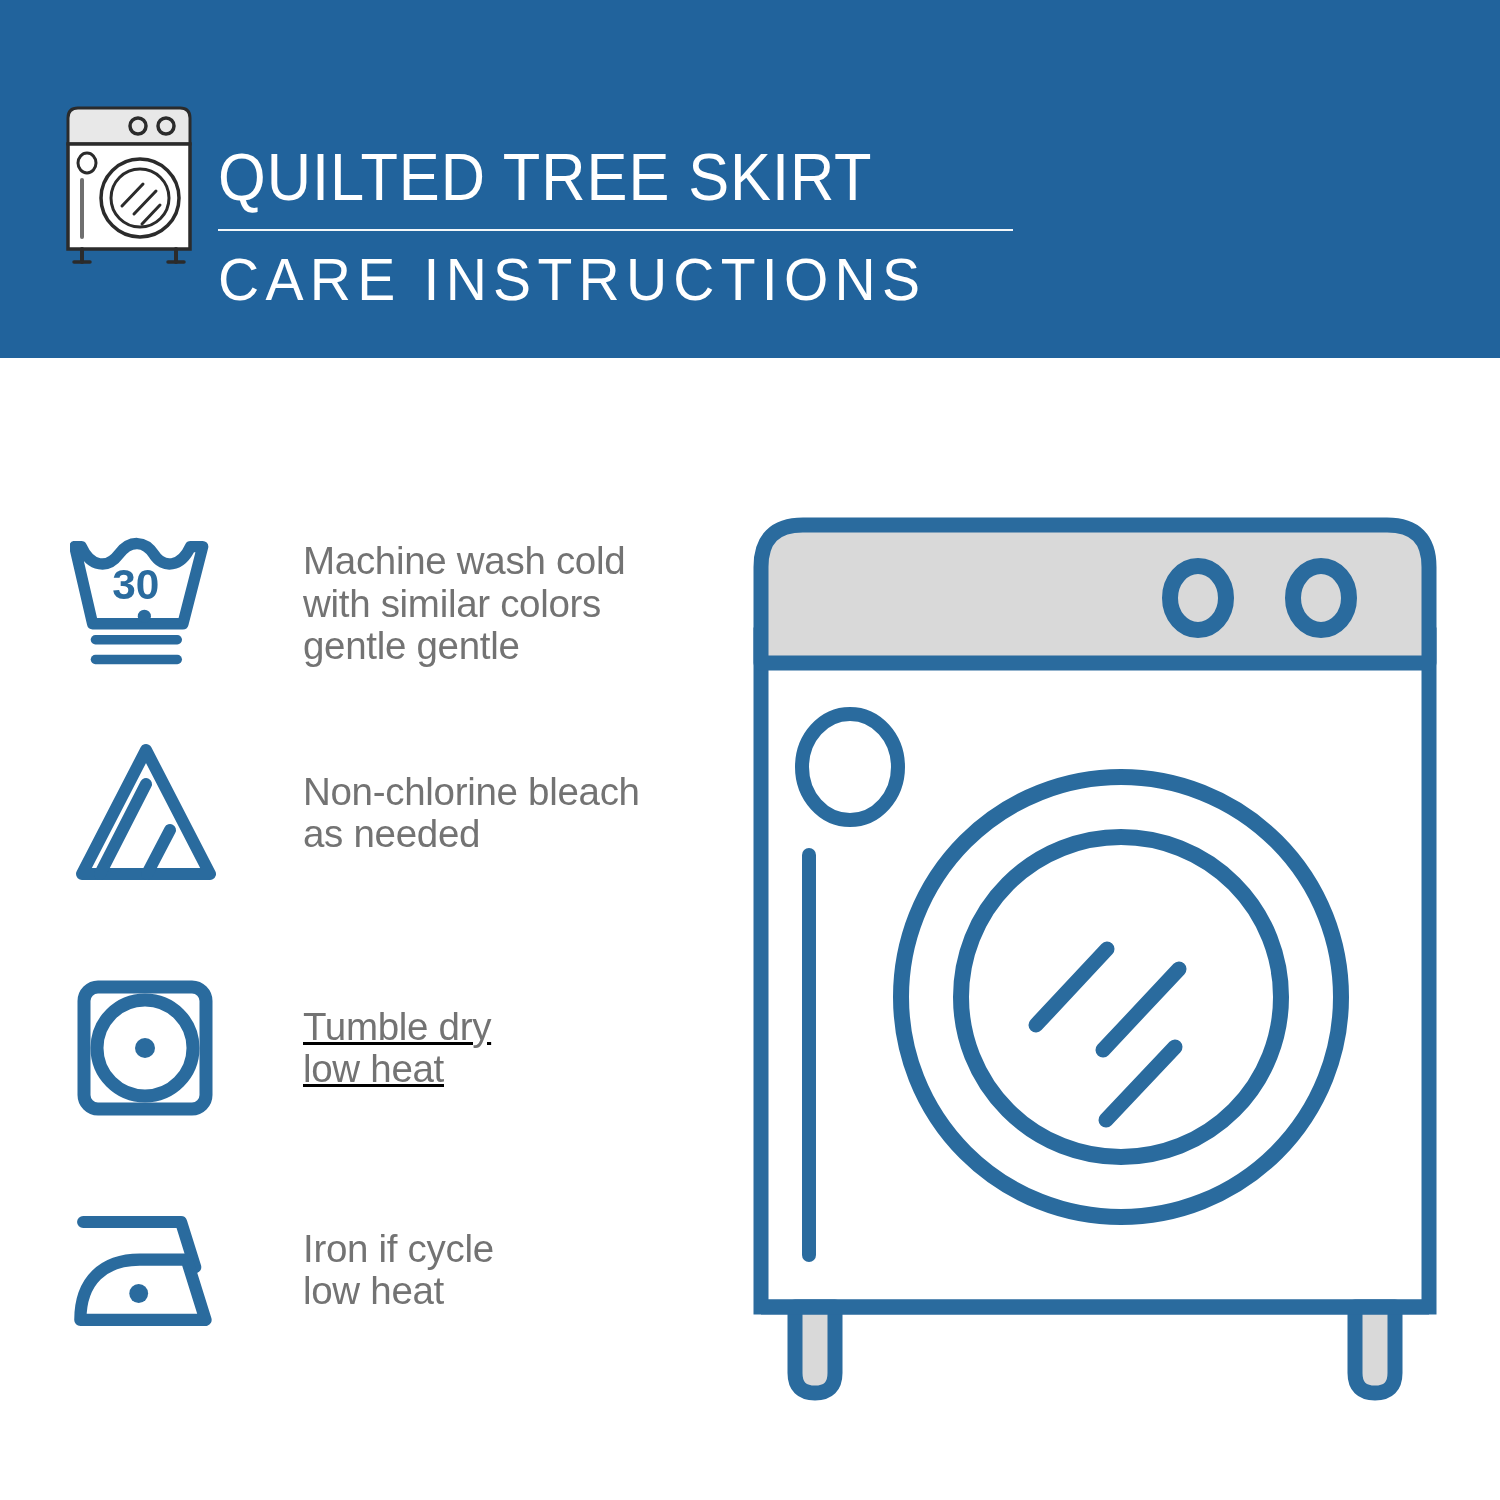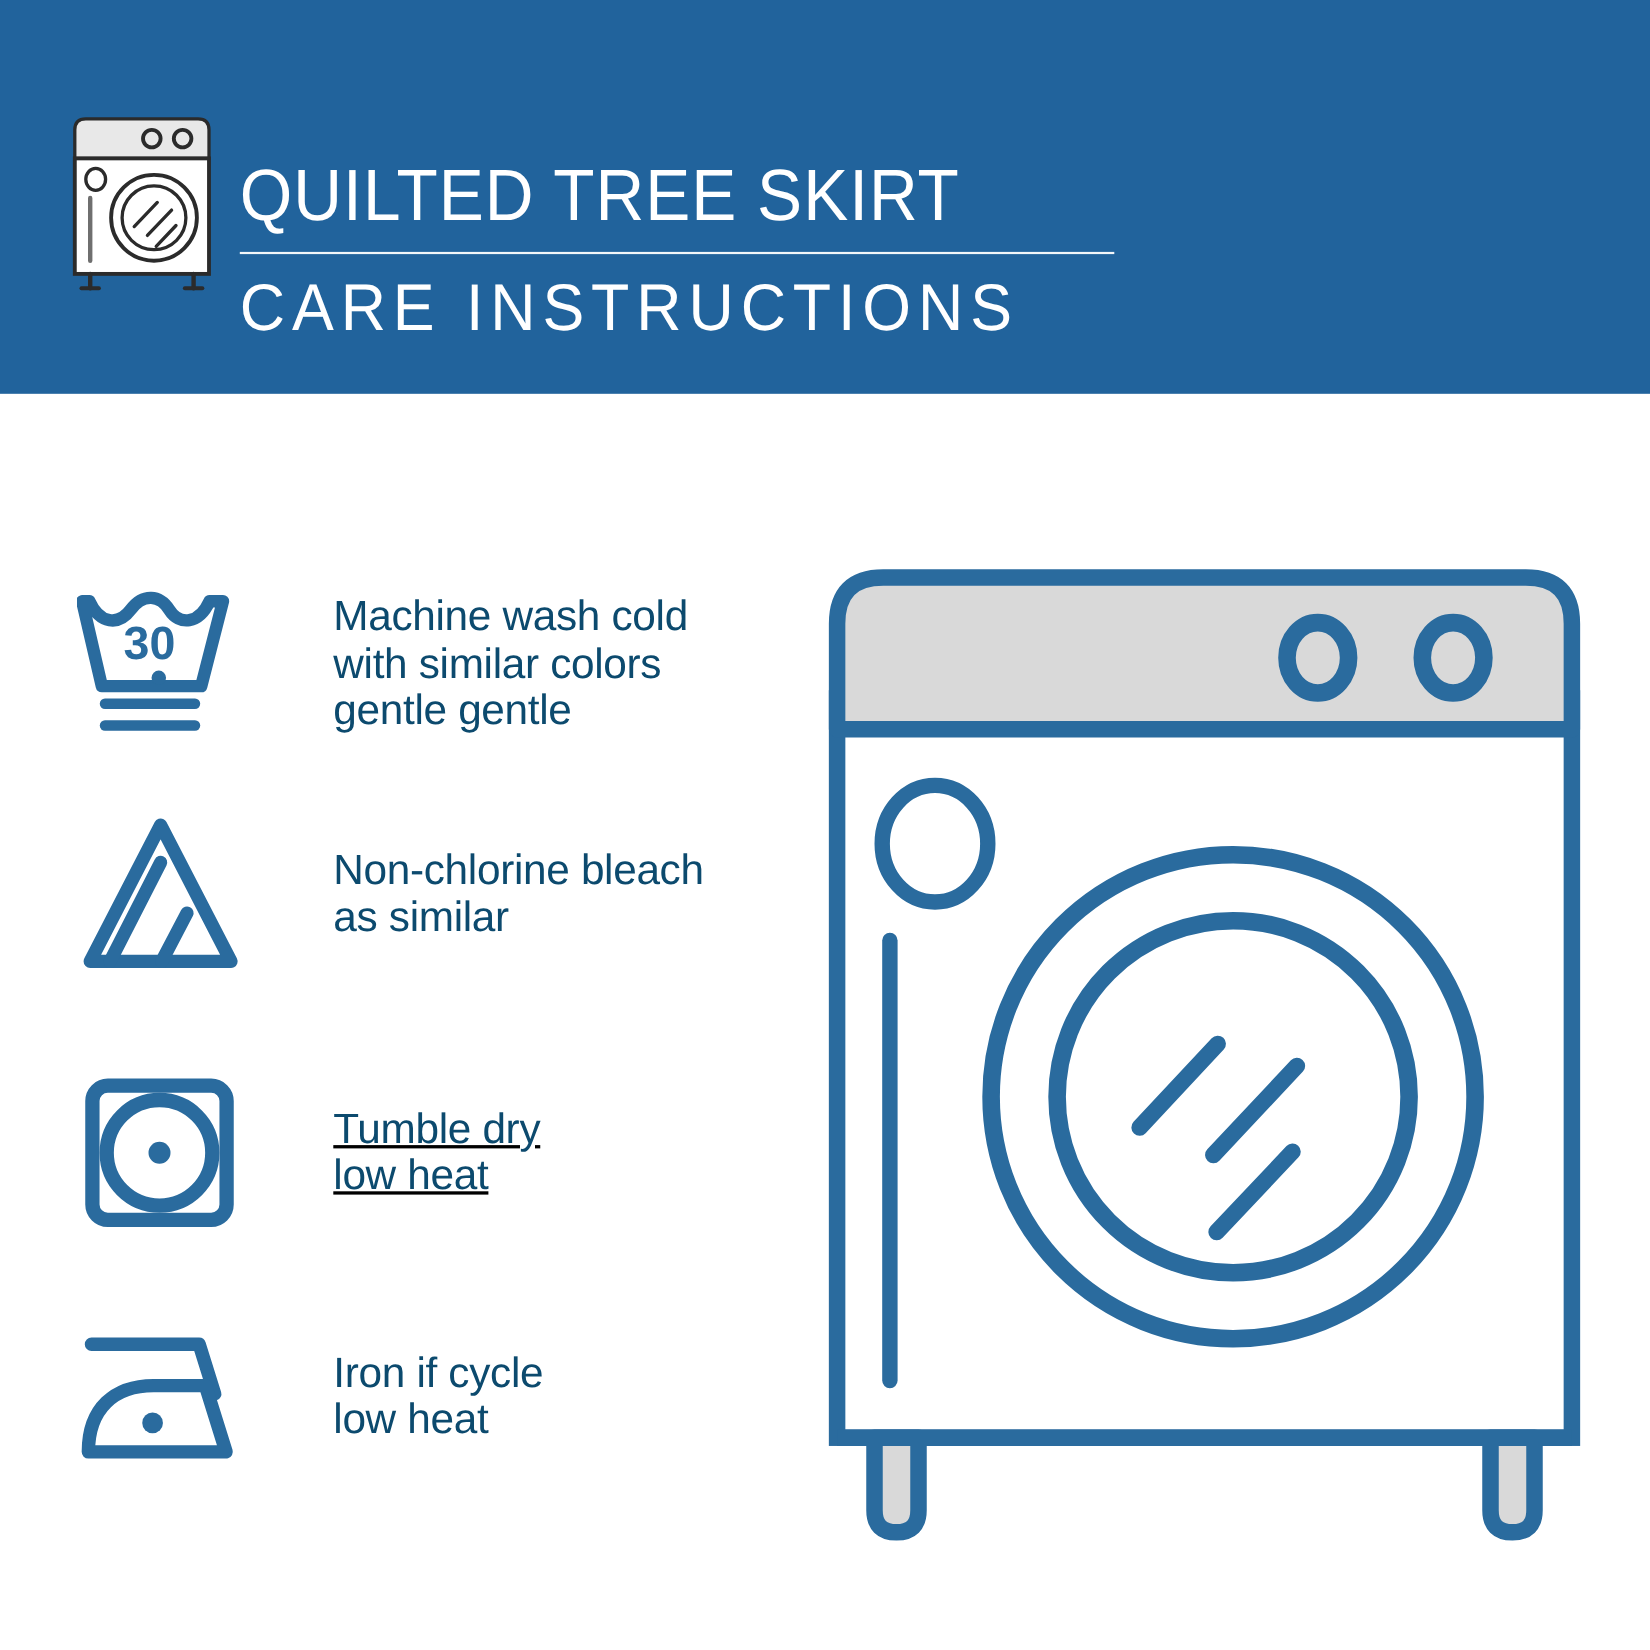--- a/index.html
+++ b/index.html
@@ -99,21 +99,21 @@
     height: 160px;
     display: flex;
     align-items: center;
     justify-content: flex-start;
   }
   .symbol-text {
     margin-left: 73px;
     font-family: "Liberation Sans", sans-serif;
     font-size: 38.5px;
     font-weight: 400;
-    color: #0c4a6e;
+    color: #737373;
     line-height: 42.5px;
     letter-spacing: -0.3px;
   }
   .symbol-text .line { display: block; white-space: nowrap; }
 
   
   #machine {
     position: absolute;
     left: 735px;
     top: 495px;
@@ -191,21 +191,21 @@
         <svg viewBox="0 0 160 150" width="160" height="150" xmlns="http://www.w3.org/2000/svg">
 
           <path d="M76 12 L140 136 L12 136 Z" fill="none" stroke="#2a6b9e" stroke-width="12" stroke-linejoin="round" stroke-linecap="round"></path>
 
           <line x1="76" y1="46" x2="30" y2="136" stroke="#2a6b9e" stroke-width="12" stroke-linecap="round"></line>
           <line x1="100" y1="92" x2="77" y2="136" stroke="#2a6b9e" stroke-width="12" stroke-linecap="round"></line>
         </svg>
       </div>
       <div class="symbol-text">
         <span class="line">Non-chlorine bleach</span>
-        <span class="line">as similar</span>
+        <span class="line">as needed</span>
       </div>
     </div>
 
     <div class="symbol-row" data-row="2">
       <div class="symbol-icon">
         <svg viewBox="0 0 150 150" width="150" height="150" xmlns="http://www.w3.org/2000/svg">
           <rect x="14" y="14" width="122" height="122" rx="14" ry="14" fill="none" stroke="#2a6b9e" stroke-width="13"></rect>
           <circle cx="75" cy="75" r="48" fill="none" stroke="#2a6b9e" stroke-width="13"></circle>
           <circle cx="75" cy="75" r="10" fill="#2a6b9e"></circle>
         </svg>

